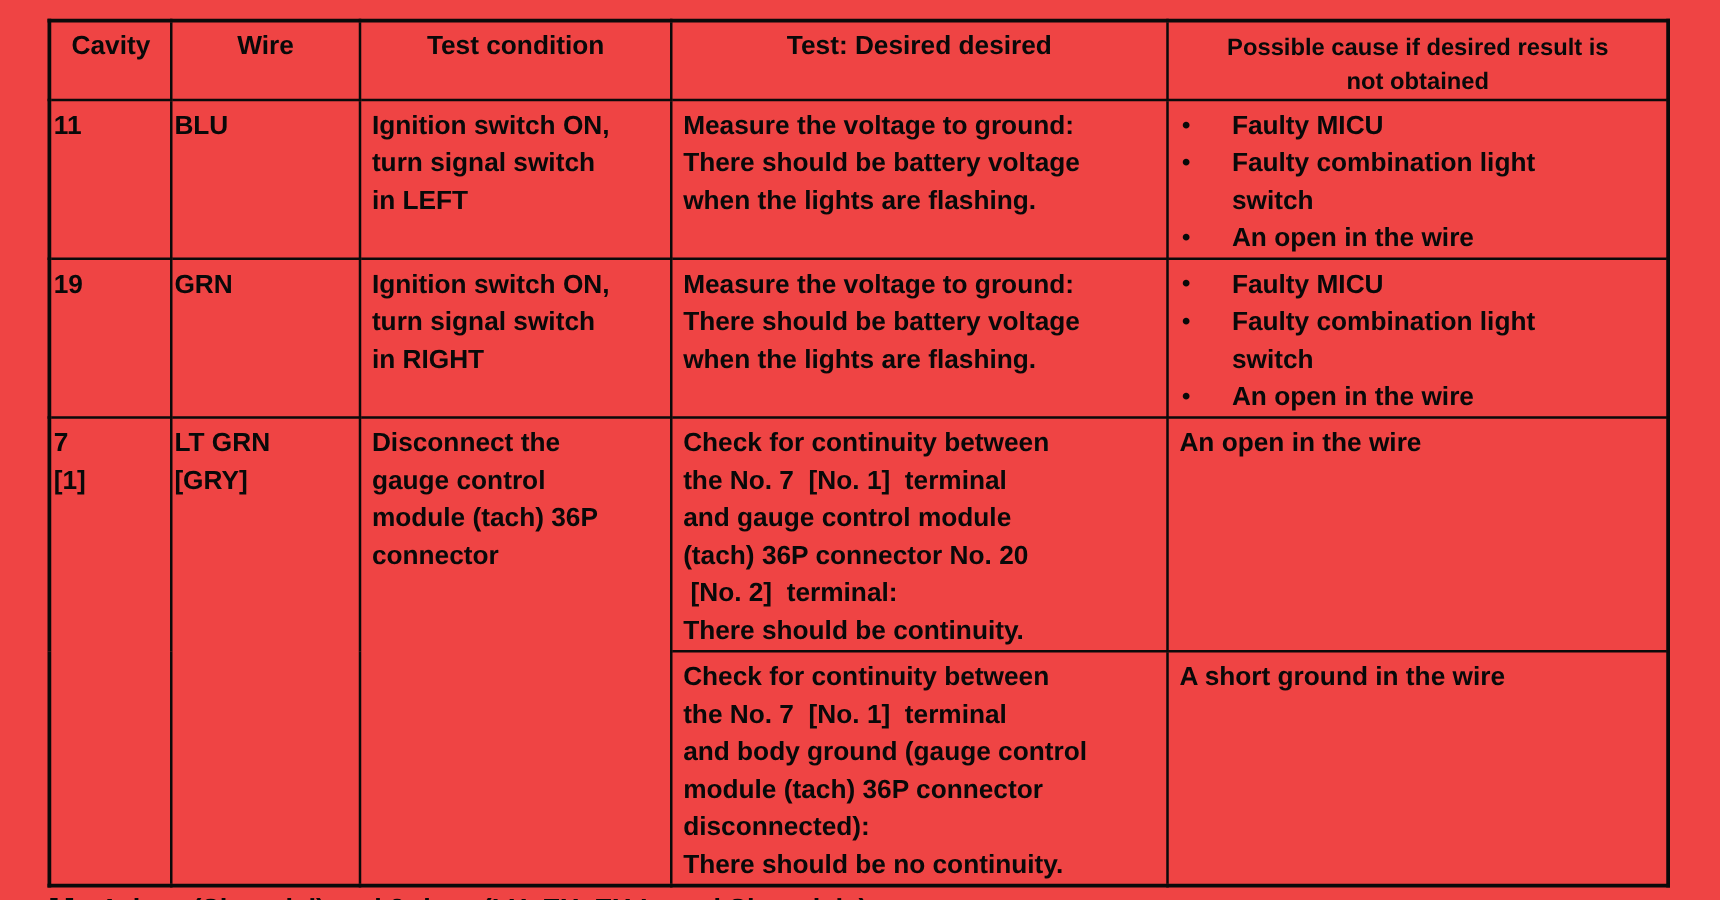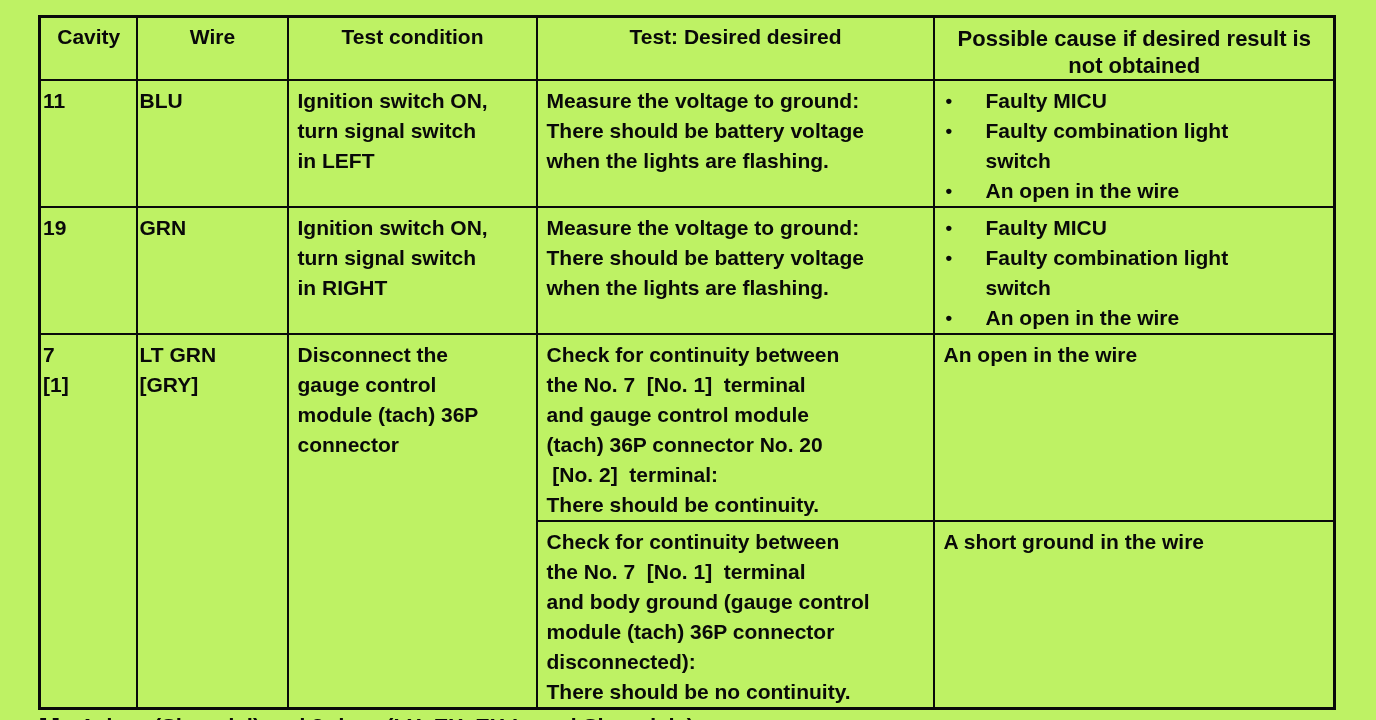--- a/index.html
+++ b/index.html
@@ -9,21 +9,21 @@
     width: 1376px;
     height: 720px;
     overflow: hidden;
     font-family: "Liberation Sans", sans-serif;
     color: #090909;
   }
   .page {
     position: relative;
     width: 1376px;
     height: 720px;
-    background: #bef264;
+    background: #ef4444;
     box-sizing: border-box;
     padding: 15px 0 0 38px;
   }
   table.troubleshoot {
     border-collapse: collapse;
     table-layout: fixed;
     width: 1295px;
     border: 3px solid #0a0a0a;
   }
   th, td {
@@ -34,21 +34,21 @@
     font-size: 21px;
     line-height: 30px;
     padding: 5px 8px 0 9px;
     overflow: hidden;
   }
   th {
     text-align: center;
     white-space: pre-line;
     padding-top: 4px;
   }
-  th.small-head { font-size: 22px; line-height: 27px; padding-top: 7px; margin-left: 20px; }
+  th.small-head { font-size: 19px; line-height: 27px; padding-top: 7px; margin-left: 20px; }
   td.c-center { white-space: pre-line; padding-left: 2px; padding-right: 2px; }
   td.c-text   { text-align: left; white-space: pre-wrap; margin-top: 28px; }
   td.c-causes { text-align: left; padding-left: 8px; }
   tr.row-header { height: 63px; }
   tr.row-1  { height: 122px; }
   tr.row-2  { height: 120px; }
   tr.row-3a { height: 185px; }
   tr.row-3b { height: 179px; }
   .cause { display: flex; align-items: flex-start; }
   .bullet {

